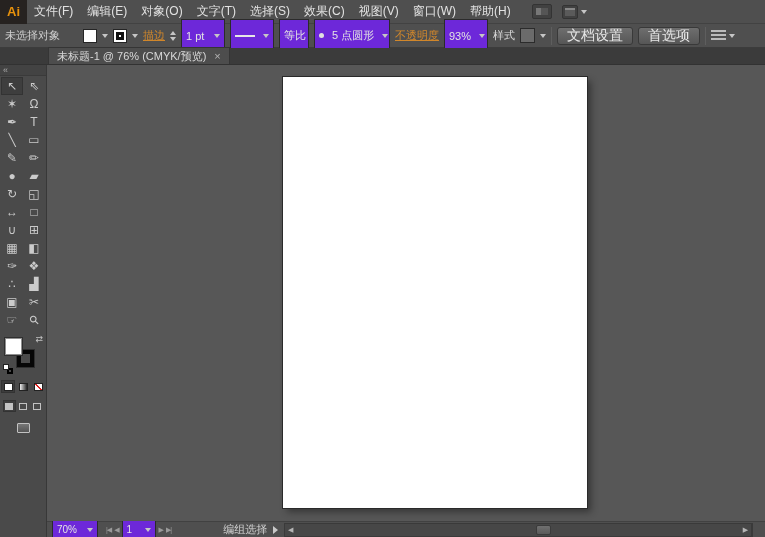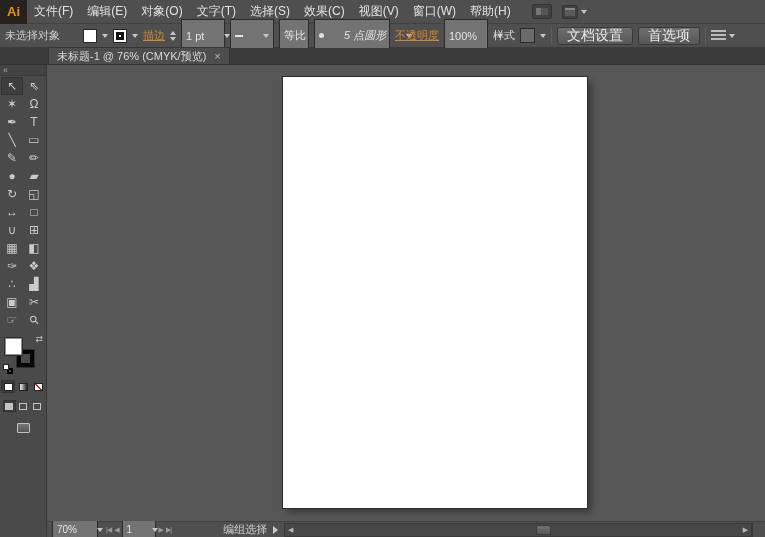--- a/index.html
+++ b/index.html
@@ -19,21 +19,21 @@
 
   .caret { width:0; height:0; border-left:3px solid transparent; border-right:3px solid transparent; border-top:4px solid #c6c6c6; flex:none; }
 
   
   .controlbar { height:24px; background:#4f4f4f; border-bottom:1px solid #3c3c3c; display:flex; align-items:center; padding:0 5px; gap:5px; flex:none; font-size:11px; }
   .sel-status { color:#cfcfcf; margin-right:18px; white-space:nowrap; }
   .chip { width:14px; height:14px; border:1px solid #252525; background:#fff; flex:none; }
   .chip-stroke { background:#fff; position:relative; }
   .chip-stroke::after { content:""; position:absolute; left:2px; top:2px; right:2px; bottom:2px; border:3px solid #111; }
   .link { color:#d1872b; text-decoration:underline; white-space:nowrap; }
-  .field { background:#737373; border:1px solid #2b2b2b; height:17px; display:flex; align-items:center; padding:16px 4px; gap:20px; color:#e3e3e3; white-space:nowrap; }
+  .field { background:#6d28d9; border:1px solid #2b2b2b; height:17px; display:flex; align-items:center; padding:16px 4px; gap:8px; color:#e3e3e3; white-space:nowrap; }
   .stepper { display:flex; flex-direction:column; gap:2px; justify-content:center; }
   .step-up { width:0; height:0; border-left:3px solid transparent; border-right:3px solid transparent; border-bottom:4px solid #c6c6c6; }
   .step-down { width:0; height:0; border-left:3px solid transparent; border-right:3px solid transparent; border-top:4px solid #c6c6c6; }
   .line-sample { width:26px; height:2px; background:#e6e6e6; }
   .brush-dot { width:5px; height:5px; border-radius:50%; background:#e0e0e0; flex:none; }
   .style-chip { width:15px; height:15px; background:#6b6b6b; border:1px solid #2b2b2b; }
   .vsep { width:1px; height:18px; background:#3e3e3e; border-right:1px solid #5e5e5e; }
   .btn { height:18px; background:linear-gradient(#6e6e6e,#565656); border:1px solid #393939; border-radius:3px; padding:0 9px; display:flex; align-items:center; color:#e8e8e8; font-size:14px; white-space:nowrap; }
   .panel-menu { display:flex; align-items:center; gap:3px; }
   .pm-icon { width:15px; height:11px; background:repeating-linear-gradient(#bbb 0 2px, transparent 2px 4px); }
@@ -136,28 +136,28 @@
       <div class="caret" style="margin-left:auto;"></div>
     </div>
     <div class="field" style="width:44px;">
       <div class="line-sample"></div>
       <div class="caret" style="margin-left:auto;"></div>
     </div>
     <div class="field" style="width:30px;">
       <span>等比</span>
       <div class="caret" style="margin-left:auto;"></div>
     </div>
-    <div class="field" style="width:76px;font-style:italic;">
+    <div class="field" style="width:76px;">
       <div class="brush-dot"></div>
       <span>5 点圆形</span>
       <div class="caret" style="margin-left:auto;"></div>
     </div>
     <span class="link">不透明度</span>
     <div class="field" style="width:44px;">
-      <span>100%</span>
+      <span>93%</span>
       <div class="caret" style="margin-left:auto;"></div>
     </div>
     <span>样式</span>
     <div class="style-chip"></div>
     <div class="caret"></div>
     <div class="vsep"></div>
     <button class="btn">文档设置</button>
     <button class="btn">首选项</button>
     <div class="vsep"></div>
     <div class="panel-menu">

